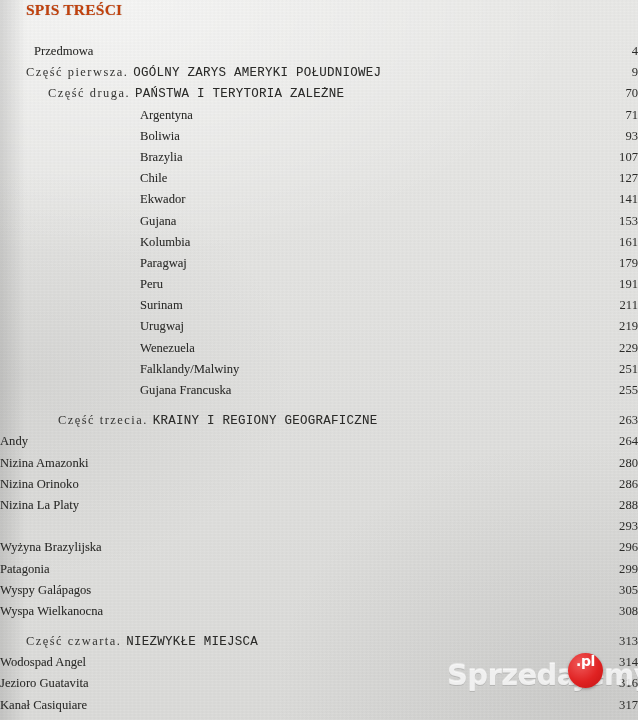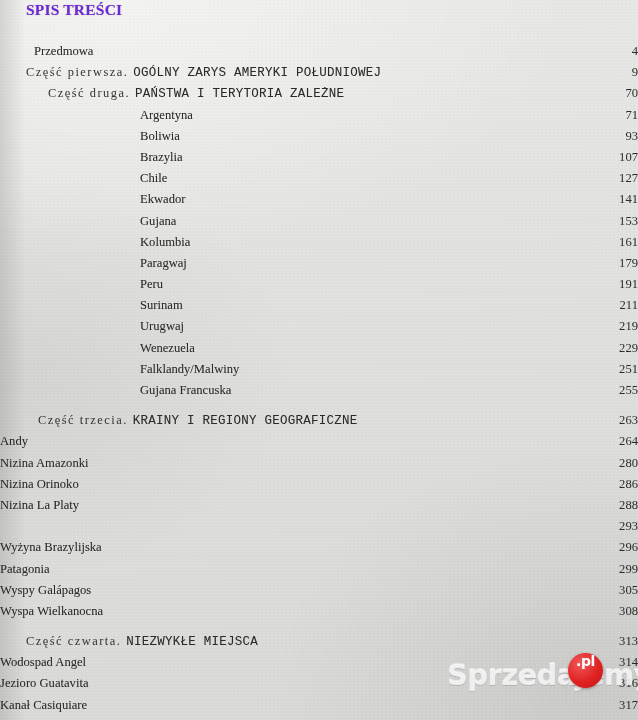--- a/index.html
+++ b/index.html
@@ -50,21 +50,21 @@
   }
 
   
   .toc-title {
     position: absolute;
     left: 26px;
     top: 1px;
     font-size: 15.5px;
     font-weight: bold;
     letter-spacing: 0.2px;
-    color: #6d28d9;
+    color: #c2410c;
     font-family: "Liberation Serif", "DejaVu Serif", serif;
     text-shadow: 0 0 1px rgba(60,60,60,0.35);
   }
 
   
   .toc-list {
     position: absolute;
     left: 0;
     top: 44px;
     right: 0;
@@ -115,21 +115,21 @@
     text-align: right;
     font-size: 12.6px;
     color: #2b2b29;
     padding-right: 0;
   }
 
   
   .lvl-root   .label-cell { padding-left: 34px; }
   .lvl-part1  .label-cell { padding-left: 26px; }
   .lvl-part2  .label-cell { padding-left: 48px; }
-  .lvl-part3  .label-cell { padding-left: 38px; }
+  .lvl-part3  .label-cell { padding-left: 58px; }
   .lvl-part4  .label-cell { padding-left: 26px; }
   .lvl-entry  .label-cell { padding-left: 140px; }
   .lvl-entry2 .label-cell { }
 
   .gap-before { margin-top: 9px; }
 
   
   .watermark {
     position: absolute;
     left: 447px;

